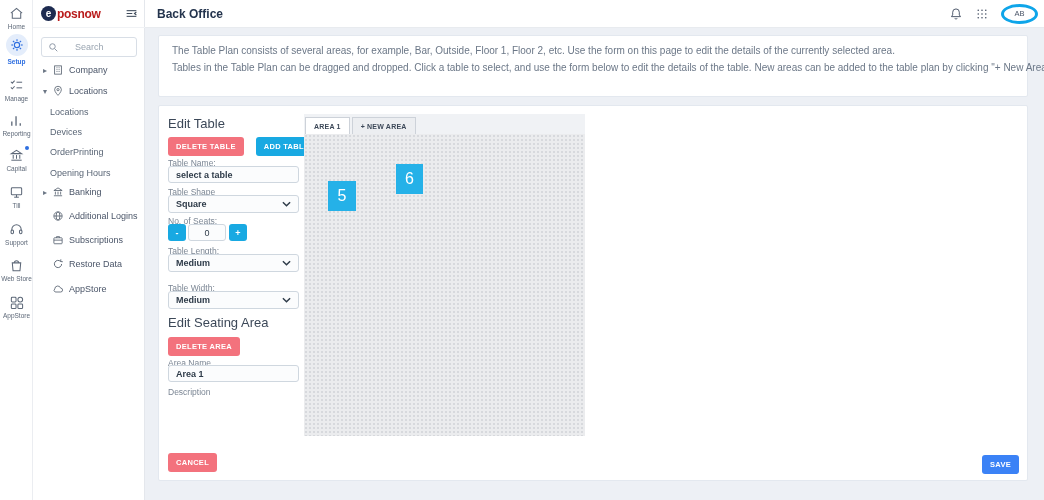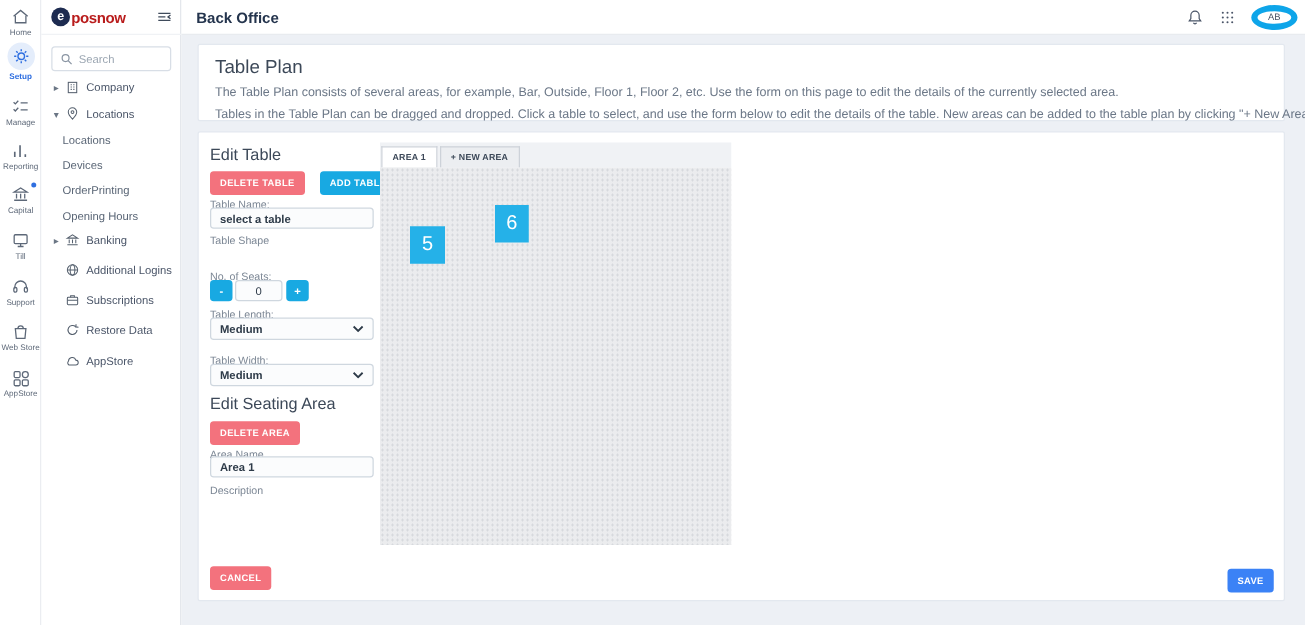--- a/index.html
+++ b/index.html
@@ -19,35 +19,35 @@
   .rail-circle { width:22px; height:22px; border-radius:50%; background:#e4edfb; display:flex; align-items:center; justify-content:center; }
   .rail-icwrap { position:relative; height:15px; display:flex; align-items:center; justify-content:center; }
   .rail-dot { position:absolute; right:-5px; top:-2px; width:4px; height:4px; border-radius:50%; background:#2f6fe0; }
 
   
   .sidebar { position:absolute; left:33px; top:0; width:112px; height:500px; background:#fff; border-right:1px solid #e4e7ec; z-index:4; }
   .side-logo-row { position:absolute; left:0; top:0; width:112px; height:28px; display:flex; align-items:center; padding-left:8px; border-bottom:1px solid #f0f2f5; }
   .logo-circle { width:15px; height:15px; border-radius:50%; background:#1d2b50; color:#fff; font-size:10px; font-weight:bold; display:flex; align-items:center; justify-content:center; }
   .logo-text { font-size:12px; font-weight:bold; color:#b91c1c; letter-spacing:-0.3px; margin-left:1px; }
   .collapse-btn { position:absolute; right:7px; top:7px; cursor:pointer; }
-  .search-box { position:absolute; left:8px; top:37px; width:96px; height:20px; border:1px solid #d8dee6; border-radius:3px; background:#fff; display:flex; align-items:center; padding:0 6px; gap:4px; }
+  .search-box { position:absolute; left:8px; top:37px; width:96px; height:20px; border:1px solid #d8dee6; border-radius:3px; background:#fff; display:flex; align-items:center; padding:0 6px; gap:16px; }
   .search-box input { border:none; outline:none; width:60px; font-size:9px; font-family:inherit; color:#3f4b5b; background:transparent; }
   .search-box input::placeholder { color:#9aa5b1; }
   .side-item { position:absolute; left:0; width:112px; height:16px; display:flex; align-items:center; cursor:pointer; }
   .expander { width:12px; margin-left:6px; font-size:8px; color:#6b7685; text-align:center; }
   .side-ic { width:14px; display:flex; justify-content:center; margin-right:4px; }
   .side-label { font-size:9px; color:#4a5568; white-space:nowrap; }
   .side-child { padding-left:17px; }
   .side-child .side-label { color:#5a6676; }
 
   
   .topbar { position:absolute; left:145px; top:0; width:899px; height:28px; background:#fff; border-bottom:1px solid #e8ebef; display:flex; align-items:center; z-index:3; }
   .topbar-title { margin-left:12px; font-size:12px; font-weight:bold; color:#24344d; }
   .topbar-right { margin-left:auto; display:flex; align-items:center; gap:13px; padding-right:6px; }
-  .avatar { width:37px; height:20px; border-radius:50%; border:5px solid #0ea5e9; color:#4a5568; font-size:7.5px; font-weight:normal; display:flex; align-items:center; justify-content:center; cursor:pointer; }
+  .avatar { width:37px; height:20px; border-radius:50%; border:3px solid #0ea5e9; color:#4a5568; font-size:7.5px; font-weight:normal; display:flex; align-items:center; justify-content:center; cursor:pointer; }
 
   
   .main { position:absolute; left:145px; top:28px; width:899px; height:472px; background:#edf0f5; }
   .card { position:absolute; background:#fff; border:1px solid #e3e8ef; border-radius:2px; }
   .card-header { left:13px; top:7px; width:870px; height:62px; padding:9px 13px; }
   .page-title { font-size:15px; font-weight:400; color:#3c4858; margin-bottom:7px; }
   .page-desc { font-size:10px; color:#6b7787; margin-bottom:6px; white-space:nowrap; }
   .card-body { left:13px; top:77px; width:870px; height:376px; }
 
   
@@ -330,40 +330,47 @@
           <circle cx="13" cy="13" r="1.1"></circle>
         </svg>
     </span>
     <span class="avatar">AB</span>
   </div>
 </header>
 
 <main class="main">
 
   <section class="card card-header">
-    <h1 class="page-title">Table Plan</h1>
     <p class="page-desc">The Table Plan consists of several areas, for example, Bar, Outside, Floor 1, Floor 2, etc. Use the form on this page to edit the details of the currently selected area.</p>
     <p class="page-desc">Tables in the Table Plan can be dragged and dropped. Click a table to select, and use the form below to edit the details of the table. New areas can be added to the table plan by clicking "+ New Area".</p>
   </section>
 
   <section class="card card-body">
 
     <h2 class="form-h2" style="top:10px">Edit Table</h2>
 
     <div class="btn-row">
       <button class="btn btn-danger">DELETE TABLE</button>
       <button class="btn btn-blue">ADD TABLE</button>
     </div>
 
     <span class="flabel" style="top:52px">Table Name:</span>
     <div class="fieldbox" style="top:60px">
       <span>select a table</span>
     </div>
 
     <span class="flabel" style="top:81px">Table Shape</span>
+    <div class="sel" style="top:89px">
+      <span>Square</span>
+      <span class="chev">
+        <svg width="9" height="6" viewBox="0 0 10 6" fill="none" stroke="#2e3b49" stroke-width="1.6">
+            <path d="M1 1 L5 5 L9 1"></path>
+          </svg>
+      </span>
+    </div>
 
     <span class="flabel" style="top:110px">No. of Seats:</span>
     <button class="step-btn" style="left:9px; top:118px">-</button>
     <input class="seats-input" style="top: 118px;" value="0">
     <button class="step-btn" style="left:70px; top:118px">+</button>
 
     <span class="flabel" style="top:140px">Table Length:</span>
     <div class="sel" style="top:148px">
       <span>Medium</span>
       <span class="chev">

